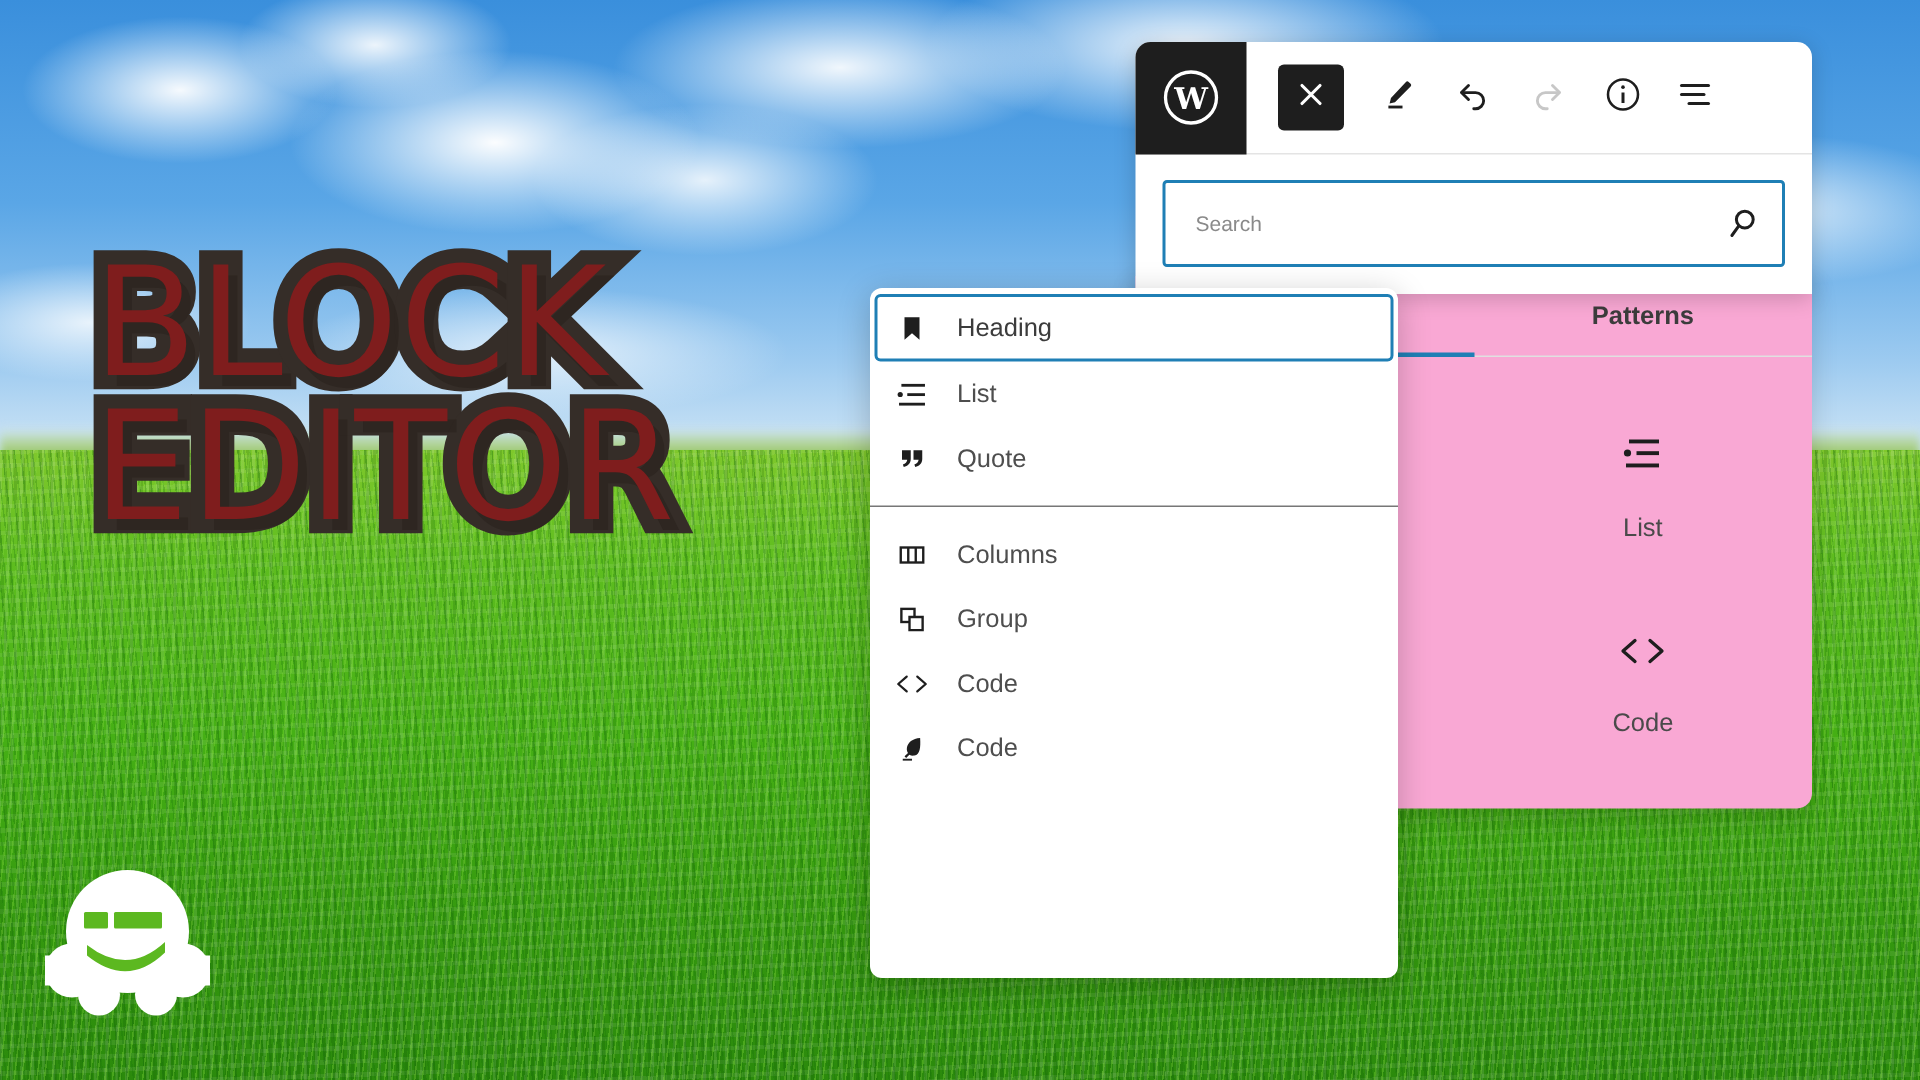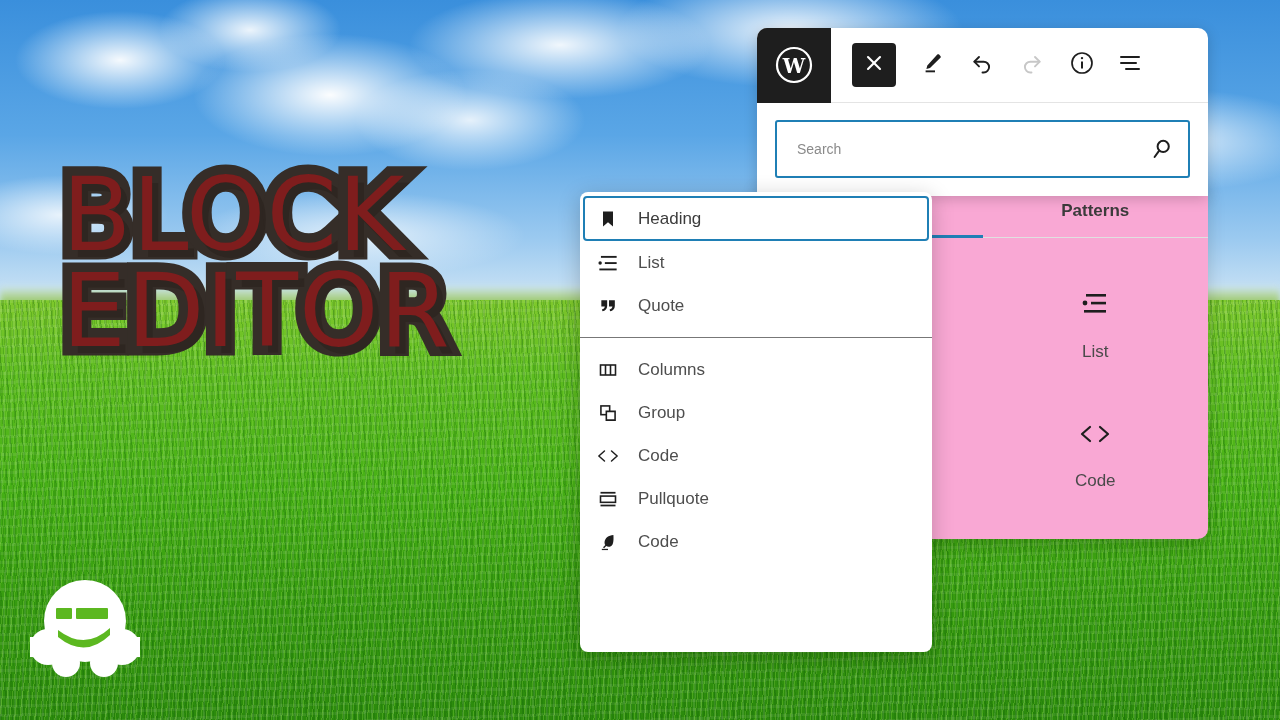--- a/index.html
+++ b/index.html
@@ -476,30 +476,20 @@
       <span class="block-icon">
         <svg width="26" height="18" viewBox="0 0 34 22" fill="none" stroke="#1e1e1e" stroke-width="2.1" stroke-linecap="round" stroke-linejoin="round">
           <polyline points="12,4 4,11 12,18"></polyline>
           <polyline points="22,4 30,11 22,18"></polyline>
         </svg>
       </span>
       <span>Code</span>
     </div>
 
 
-    <div class="block-item">
-      <span class="block-icon">
-        <svg width="22" height="20" viewBox="0 0 24 24" fill="none" stroke="#1e1e1e" stroke-width="1.9">
-          <line x1="3" y1="4.5" x2="21" y2="4.5" stroke-width="2.1"></line>
-          <rect x="3" y="8.5" width="18" height="7.5"></rect>
-          <line x1="3" y1="19.8" x2="21" y2="19.8" stroke-width="2.1"></line>
-        </svg>
-      </span>
-      <span>Pullquote</span>
-    </div>
 
     <div class="block-item">
       <span class="block-icon">
         <svg width="22" height="20" viewBox="0 0 24 24" fill="#1e1e1e">
           <path d="M18.5 3.5c-6 .3-10 3.6-10.6 8.1-.2 1.7.2 3 .9 4L6 18.2l1.3 1.3 2.6-2.6c1.1.7 2.5 1 4.1.7 4.4-.8 5-6.5 4.5-14.1z"></path>
           <rect x="4.6" y="20.2" width="7.4" height="1.5"></rect>
         </svg>
       </span>
       <span>Code</span>
     </div>

